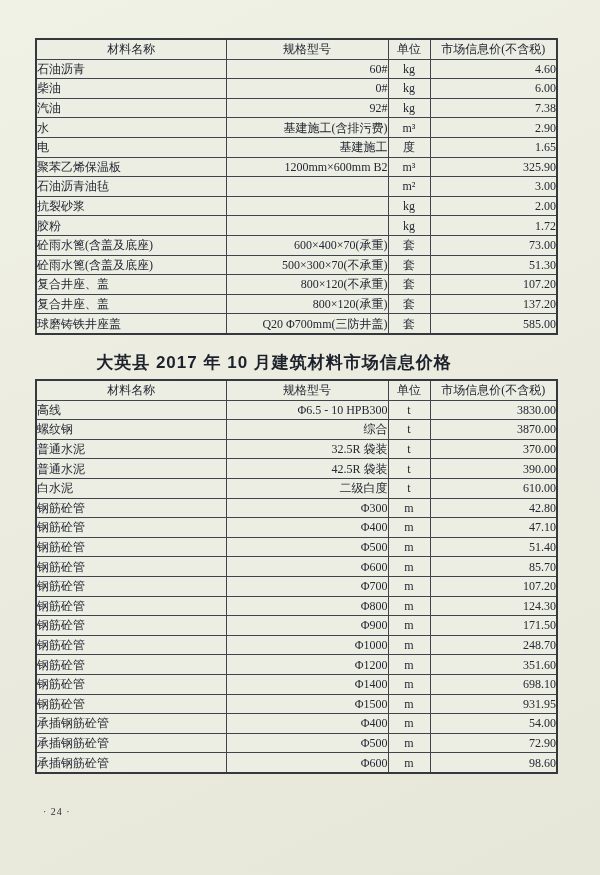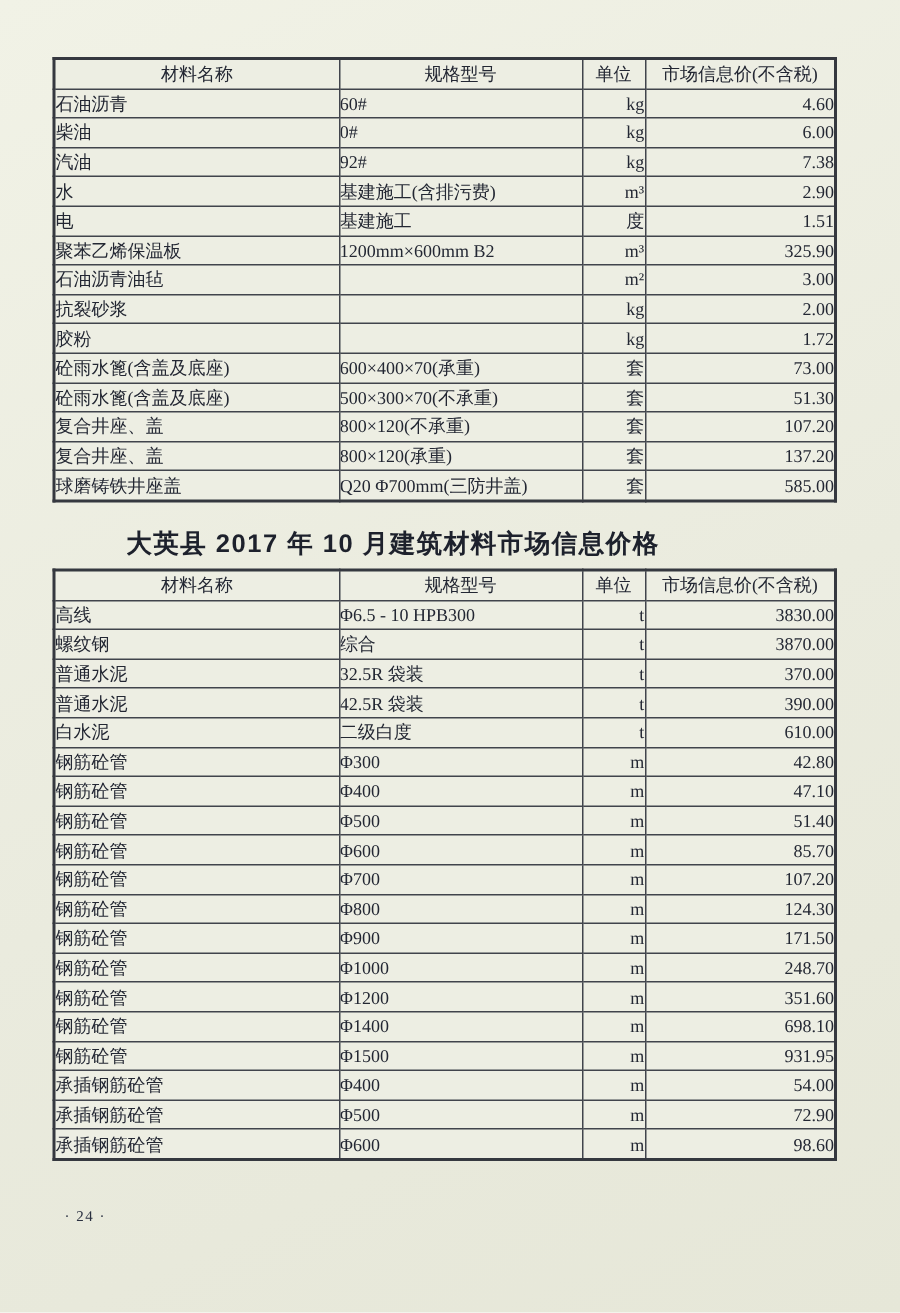--- a/index.html
+++ b/index.html
@@ -32,31 +32,31 @@
     height: 18.6px;
     overflow: hidden;
     white-space: nowrap;
   }
   table.price-table { border: 2px solid #35383f; }
   table.price-table th {
     font-weight: normal;
     text-align: center;
   }
   td.c-name { text-align: left; padding-left: 7px; }
-  td.c-spec { text-align: left; padding-left: 9px; }
-  td.c-unit { text-align: right; }
+  td.c-spec { text-align: right; padding-left: 9px; }
+  td.c-unit { text-align: center; }
   td.c-price { text-align: right; }
   tr.section-row td {
     text-align: center;
     letter-spacing: 0.5px;
   }
   .doc-title {
     position: absolute;
     top: 351px;
-    left: 4px;
+    left: 16px;
     width: 516px;
     margin: 0;
     text-align: center;
     font-size: 17px;
     font-weight: 700;
     letter-spacing: 1px;
     font-family: "Liberation Sans", "DejaVu Sans", sans-serif;
     color: #1d212c;
   }
   .page-number {
@@ -110,21 +110,21 @@
         <tr>
           <td class="c-name">水</td>
           <td class="c-spec">基建施工(含排污费)</td>
           <td class="c-unit">m³</td>
           <td class="c-price">2.90</td>
         </tr>
         <tr>
           <td class="c-name">电</td>
           <td class="c-spec">基建施工</td>
           <td class="c-unit">度</td>
-          <td class="c-price">1.51</td>
+          <td class="c-price">1.65</td>
         </tr>
         <tr>
           <td class="c-name">聚苯乙烯保温板</td>
           <td class="c-spec">1200mm×600mm B2</td>
           <td class="c-unit">m³</td>
           <td class="c-price">325.90</td>
         </tr>
         <tr>
           <td class="c-name">石油沥青油毡</td>
           <td class="c-spec"></td>

